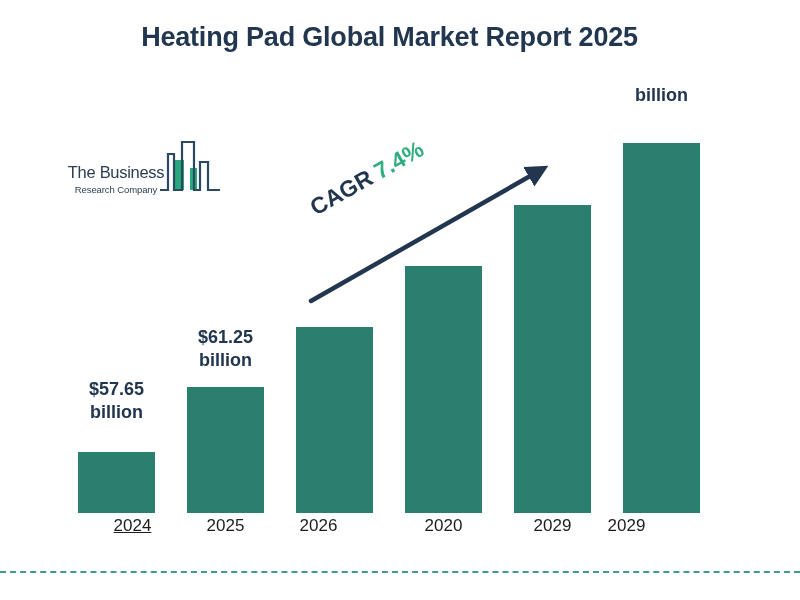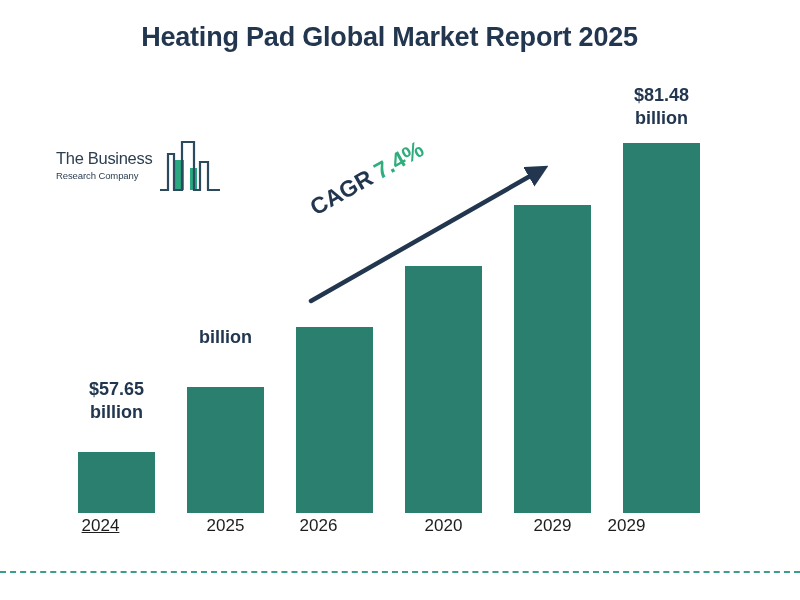--- a/index.html
+++ b/index.html
@@ -38,22 +38,23 @@
   #logo {
     position: absolute;
     left: 56px;
     top: 140px;
     width: 180px;
     height: 62px;
   }
   #logo-text {
     position: absolute;
     left: 0;
-    top: 10px;
+    top: 24px;
     width: 120px;
+    text-align: center;
   }
   #logo-line1 {
     font-size: 16.5px;
     color: #2c3e50;
     letter-spacing: -0.3px;
     line-height: 1.05;
     white-space: nowrap;
   }
   #logo-line2 {
     font-size: 9.5px;
@@ -167,40 +168,40 @@
     </div>
   </div>
 
   <div id="plot">
 
     <div class="bar" style="left:78px; width:77px; height:61px;"></div>
     <div class="bar-value" style="left:68px; top:378px; width:97px;">
       <div>$57.65</div>
       <div>billion</div>
     </div>
-    <div class="x-label" style="left:62px; width:77px;text-decoration:underline;">2024</div>
+    <div class="x-label" style="left:94px; width:77px;text-decoration:underline;">2024</div>
 
     <div class="bar" style="left:187px; width:77px; height:126px;"></div>
     <div class="bar-value" style="left:177px; top:326px; width:97px;">
+      <div>$61.25</div>
       <div>billion</div>
     </div>
     <div class="x-label" style="left:187px; width:77px;">2025</div>
 
     <div class="bar" style="left:296px; width:77px; height:186px;"></div>
     <div class="x-label" style="left:280px; width:77px;">2026</div>
 
     <div class="bar" style="left:405px; width:77px; height:247px;"></div>
     <div class="x-label" style="left:405px; width:77px;">2020</div>
 
     <div class="bar" style="left:514px; width:77px; height:308px;"></div>
     <div class="x-label" style="left:514px; width:77px;">2029</div>
 
     <div class="bar" style="left:623px; width:77px; height:370px;"></div>
     <div class="bar-value" style="left:613px; top:84px; width:97px;">
-      <div>$81.48</div>
       <div>billion</div>
     </div>
     <div class="x-label" style="left:588px; width:77px;">2029</div>
   </div>
 
   <div id="cagr-arrow">
     <svg width="270" height="170" viewBox="0 0 270 170" xmlns="http://www.w3.org/2000/svg">
       <defs>
         <marker id="arrowhead" markerWidth="5" markerHeight="5" refX="2.6" refY="2.5" orient="auto">
           <path d="M0,0 L5,2.5 L0,5 z" fill="#22374f"></path>

